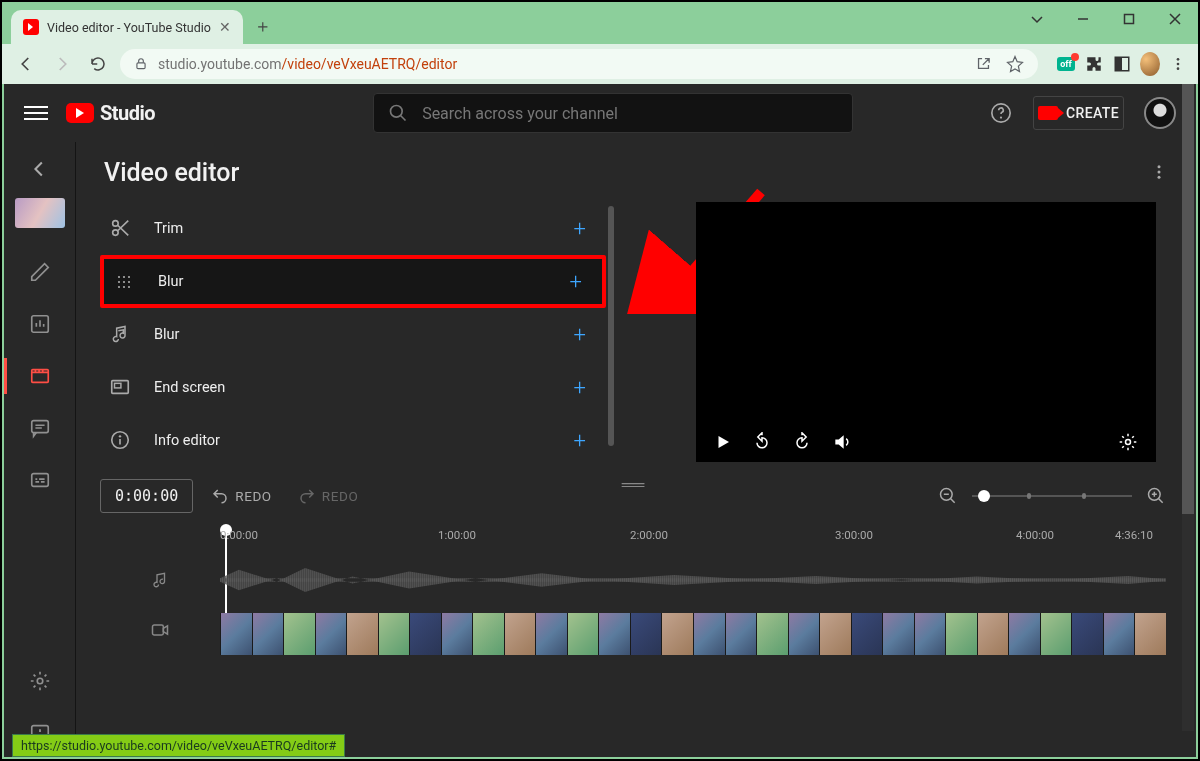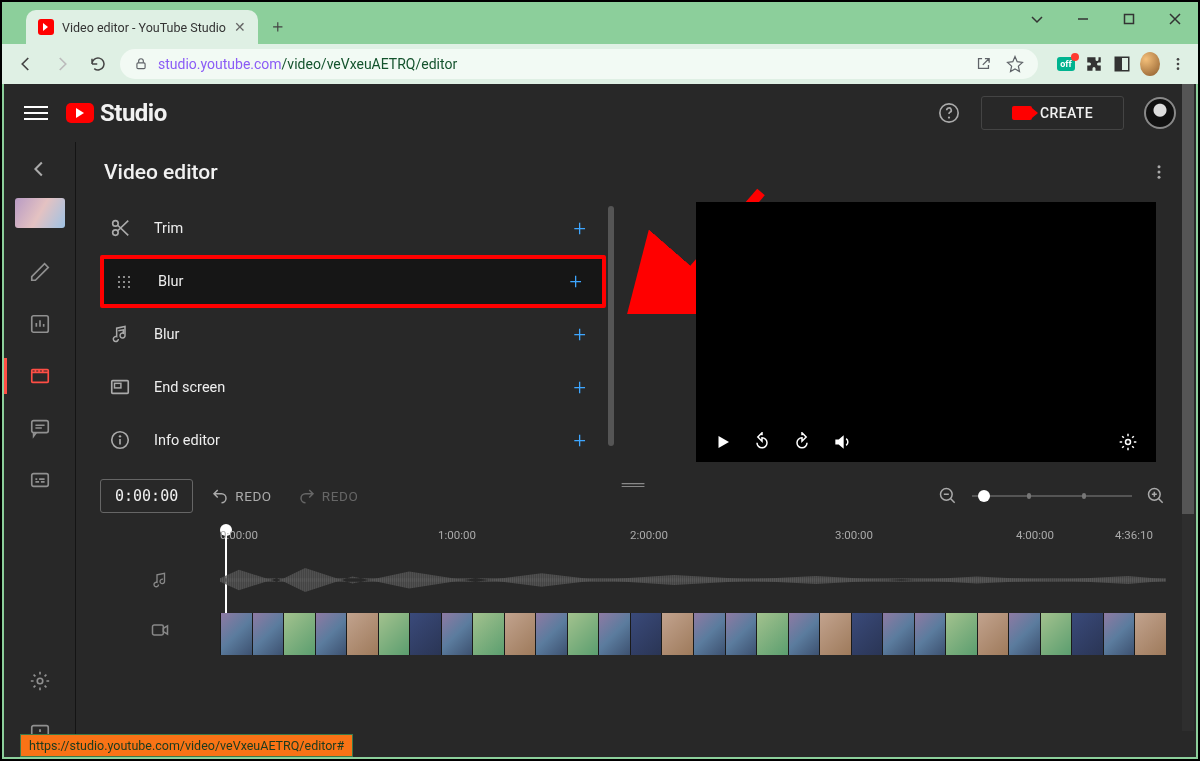--- a/index.html
+++ b/index.html
@@ -15,72 +15,72 @@
     --red:#ff0000;
     --highlight:#ff0000;
   }
   *{box-sizing:border-box;}
   html,body{margin:0;padding:0;height:100%;width:1200px;font-family:Roboto,Arial,sans-serif;background:#fff;overflow:hidden;}
   
   .viewport{position:relative;width:1200px;height:761px;border:2px solid #000;background:var(--green-frame);}
 
   
   .titlebar{height:42px;display:flex;align-items:flex-start;justify-content:space-between;background:var(--green-frame);}
-  .tabs-area{display:flex;align-items:flex-start;height:42px;padding-left:24px;}
+  .tabs-area{display:flex;align-items:flex-start;height:42px;padding-left:9px;}
   .tab{margin-top:8px;display:flex;align-items:center;gap:8px;background:var(--chrome-bg);height:34px;padding:0 12px;border-radius:10px 10px 0 0;min-width:230px;font-size:12.5px;color:#333;}
   .tab .favicon{width:16px;height:16px;background:#ff0000;border-radius:3px;position:relative;}
   .tab .favicon::after{content:"";position:absolute;left:5px;top:4px;border-left:5px solid #fff;border-top:4px solid transparent;border-bottom:4px solid transparent;}
   .tab .tab-close{margin-left:auto;color:#666;font-size:14px;line-height:1;}
   .newtab{width:28px;height:28px;display:flex;align-items:center;justify-content:center;color:#444;font-size:18px;margin-left:6px;margin-top:10px;}
   .win-controls{display:flex;gap:0;padding-top:2px;}
   .win-btn{width:46px;height:30px;display:flex;align-items:center;justify-content:center;color:#222;font-size:13px;}
   .win-btn svg{width:12px;height:12px;}
 
   
   .chrome-bar{height:40px;background:var(--chrome-bg);display:flex;align-items:center;padding:0 10px;gap:8px;}
   .nav-btn{width:28px;height:28px;display:flex;align-items:center;justify-content:center;border-radius:50%;color:#555;}
   .nav-btn.disabled{color:#bbb;}
   .url-bar{flex:1;height:30px;background:#f2faf4;border-radius:15px;display:flex;align-items:center;padding:0 14px;gap:10px;color:#333;font-size:14px;}
   .url-bar .lock{color:#5f6368;}
-  .url-bar .host{color:#8b5cf6;}
-  .url-bar .path{color:#14532d;}
+  .url-bar .host{color:#737373;}
+  .url-bar .path{color:#c2410c;}
   .url-actions{margin-left:auto;display:flex;gap:14px;color:#5f6368;}
   .ext-area{display:flex;align-items:center;gap:8px;padding-left:10px;}
   .ext-icon{width:20px;height:20px;display:flex;align-items:center;justify-content:center;}
   .avatar{width:24px;height:24px;border-radius:50%;background:radial-gradient(circle at 30% 30%,#f4c07a,#8b5a2b);}
 
   
   .app{position:absolute;top:82px;left:2px;right:2px;bottom:2px;background:var(--bg-darker);display:flex;flex-direction:column;color:var(--text);}
   .app-header{height:58px;display:flex;align-items:center;padding:0 20px;gap:18px;background:var(--bg-darker);}
   .hamburger{width:24px;height:24px;display:flex;flex-direction:column;justify-content:center;gap:4px;}
   .hamburger span{height:2px;background:#fff;}
-  .logo{display:flex;align-items:center;gap:6px;font-weight:700;font-size:24px;letter-spacing:-0.5px;}
+  .logo{display:flex;align-items:center;gap:6px;font-weight:700;font-size:20px;letter-spacing:-0.5px;}
   .logo-icon{width:28px;height:20px;background:#ff0000;border-radius:5px;position:relative;}
   .logo-icon::after{content:"";position:absolute;left:10px;top:5px;border-left:8px solid #fff;border-top:5px solid transparent;border-bottom:5px solid transparent;}
   .search-box{margin-left:200px;flex:0 0 480px;height:40px;background:#121212;border:1px solid #333;border-radius:4px;display:flex;align-items:center;padding:0 14px;gap:14px;color:#777;}
   .header-right{margin-left:auto;display:flex;align-items:center;gap:20px;}
   .help-btn,.menu-dots{width:24px;height:24px;display:flex;align-items:center;justify-content:center;color:#aaa;}
-  .create-btn{display:flex;align-items:center;gap:8px;border:1px solid #444;padding:8px 30px;border-radius:3px;font-size:14px;font-weight:500;letter-spacing:0.4px;}
+  .create-btn{display:flex;align-items:center;gap:8px;border:1px solid #444;padding:8px 4px;border-radius:3px;font-size:14px;font-weight:500;letter-spacing:0.4px;}
   .create-btn .rec-icon{width:20px;height:14px;background:#ff0000;border-radius:2px;position:relative;}
   .create-btn .rec-icon::after{content:"";position:absolute;right:-6px;top:2px;width:0;height:0;border-left:6px solid #ff0000;border-top:5px solid transparent;border-bottom:5px solid transparent;}
   .head-avatar{width:32px;height:32px;border-radius:50%;background:#111;border:2px solid #888;background-image:radial-gradient(circle at 50% 40%,#ddd 6px,transparent 7px);position:relative;}
 
   .app-main{flex:1;display:flex;}
   .rail{width:72px;background:var(--bg-darker);display:flex;flex-direction:column;align-items:center;padding-top:8px;gap:4px;border-right:1px solid #141414;}
   .rail .back-arrow{width:38px;height:38px;display:flex;align-items:center;justify-content:center;color:#aaa;margin-bottom:6px;}
   .rail .thumb{width:50px;height:30px;border-radius:3px;background:linear-gradient(120deg,#b89bc4,#e4c2c2,#9ec2e4);margin-bottom:16px;}
   .rail-item{width:72px;height:48px;display:flex;align-items:center;justify-content:center;color:#909090;position:relative;}
   .rail-item.active{color:#ff4e45;}
   .rail-item.active::before{content:"";position:absolute;left:0;top:6px;bottom:6px;width:3px;background:#ff4e45;}
   .rail-spacer{flex:1;}
 
   .content{flex:1;display:flex;flex-direction:column;position:relative;}
 
   .title-row{display:flex;align-items:center;height:60px;padding:0 28px;}
-  .title-row h1{margin:0;font-size:21px;font-weight:500;}
+  .title-row h1{margin:0;font-size:25px;font-weight:500;}
   .title-row .more{margin-left:auto;color:#aaa;}
 
   .mid-row{flex:0 0 auto;display:flex;padding:0 0 0 0;position:relative;}
   .tool-list{width:530px;padding-left:24px;position:relative;}
   .tool-item{display:flex;align-items:center;height:53px;padding:0 20px 0 8px;gap:22px;border-bottom:1px solid transparent;position:relative;}
   .tool-item .tool-icon{width:24px;height:24px;display:flex;align-items:center;justify-content:center;color:#aaa;}
   .tool-item .tool-label{font-size:14.5px;color:#eee;}
   .tool-item .add-btn{margin-left:auto;color:var(--blue);font-size:22px;font-weight:300;}
   .tool-item.highlighted{background:#161616;border:4px solid var(--highlight);border-radius:2px;}
   .scroll-ind{position:absolute;right:-8px;top:4px;width:6px;height:240px;background:#555;border-radius:3px;}
@@ -113,21 +113,21 @@
     linear-gradient(90deg,#4c4c4c,#4c4c4c);
     clip-path:polygon(0 45%,2% 20%,6% 55%,9% 15%,14% 60%,20% 25%,27% 55%,34% 30%,40% 50%,48% 35%,56% 48%,63% 38%,72% 52%,80% 40%,88% 50%,96% 38%,100% 48%,100% 55%,0 55%);
     opacity:.8;height:34px;}
   .audio-wave.bottom{transform:scaleY(-1);top:0;}
   .video-track{display:flex;gap:0;}
   .video-track .clip{height:42px;flex:1;background:linear-gradient(135deg,#8e7aa3,#5b7c9e,#3d5170);border-left:1px solid #1a1a1a;}
   .video-track .clip:nth-child(3n){background:linear-gradient(135deg,#a3c28e,#5b9e6f);}
   .video-track .clip:nth-child(5n){background:linear-gradient(135deg,#c2a38e,#9e7a5b);}
   .video-track .clip:nth-child(7n){background:linear-gradient(135deg,#3a4a7a,#2a3555);}
 
-  .status-bar{position:absolute;left:16px;bottom:0;background:#f97316;color:#1a3a1f;font-size:12.5px;padding:3px 8px;border:1px solid #3a7a4a;}
+  .status-bar{position:absolute;left:8px;bottom:0;background:#84cc16;color:#1a3a1f;font-size:12.5px;padding:3px 8px;border:1px solid #3a7a4a;}
 
   
   .arrow-anno{position:absolute;pointer-events:none;}
 
   
   .app-scroll{position:absolute;right:2px;top:0;bottom:26px;width:12px;background:#2e2e2e;}
   .app-scroll .thumb{position:absolute;top:0;width:12px;height:430px;background:#555;}
 
   svg{display:block;}
 </style>
@@ -242,20 +242,27 @@
 
     <div class="app-header">
       <div class="hamburger">
           <span></span>
           <span></span>
           <span></span>
         </div>
       <div class="logo">
         <span class="logo-icon"></span>
         <span>Studio</span>
+      </div>
+      <div class="search-box">
+        <svg width="20" height="20" viewBox="0 0 24 24">
+            <circle cx="10" cy="10" r="7" fill="none" stroke="#777" stroke-width="2"></circle>
+            <path d="M15 15l6 6" stroke="#777" stroke-width="2"></path>
+          </svg>
+        <span>Search across your channel</span>
       </div>
       <div class="header-right">
         <div class="help-btn">
             <svg width="22" height="22" viewBox="0 0 24 24">
               <circle cx="12" cy="12" r="10" fill="none" stroke="#aaa" stroke-width="1.8"></circle>
               <path d="M9.5 9a2.5 2.5 0 1 1 3.5 2.3c-.9.4-1 1-1 1.7" fill="none" stroke="#aaa" stroke-width="1.8"></path>
               <circle cx="12" cy="17" r="1.2" fill="#aaa"></circle>
             </svg>
           </div>
         <div class="create-btn">

